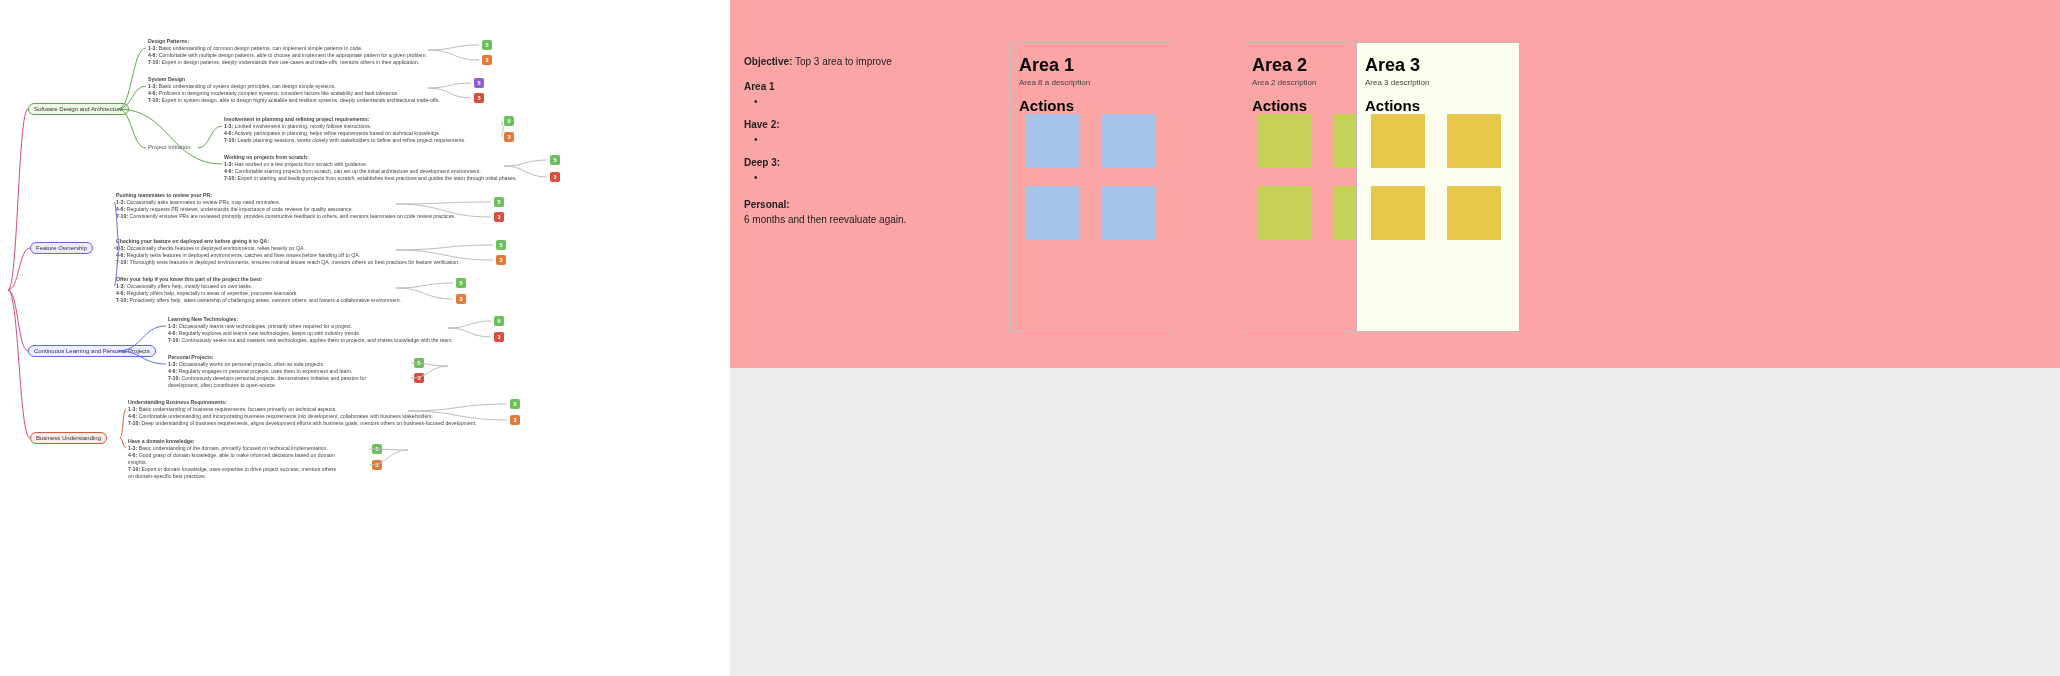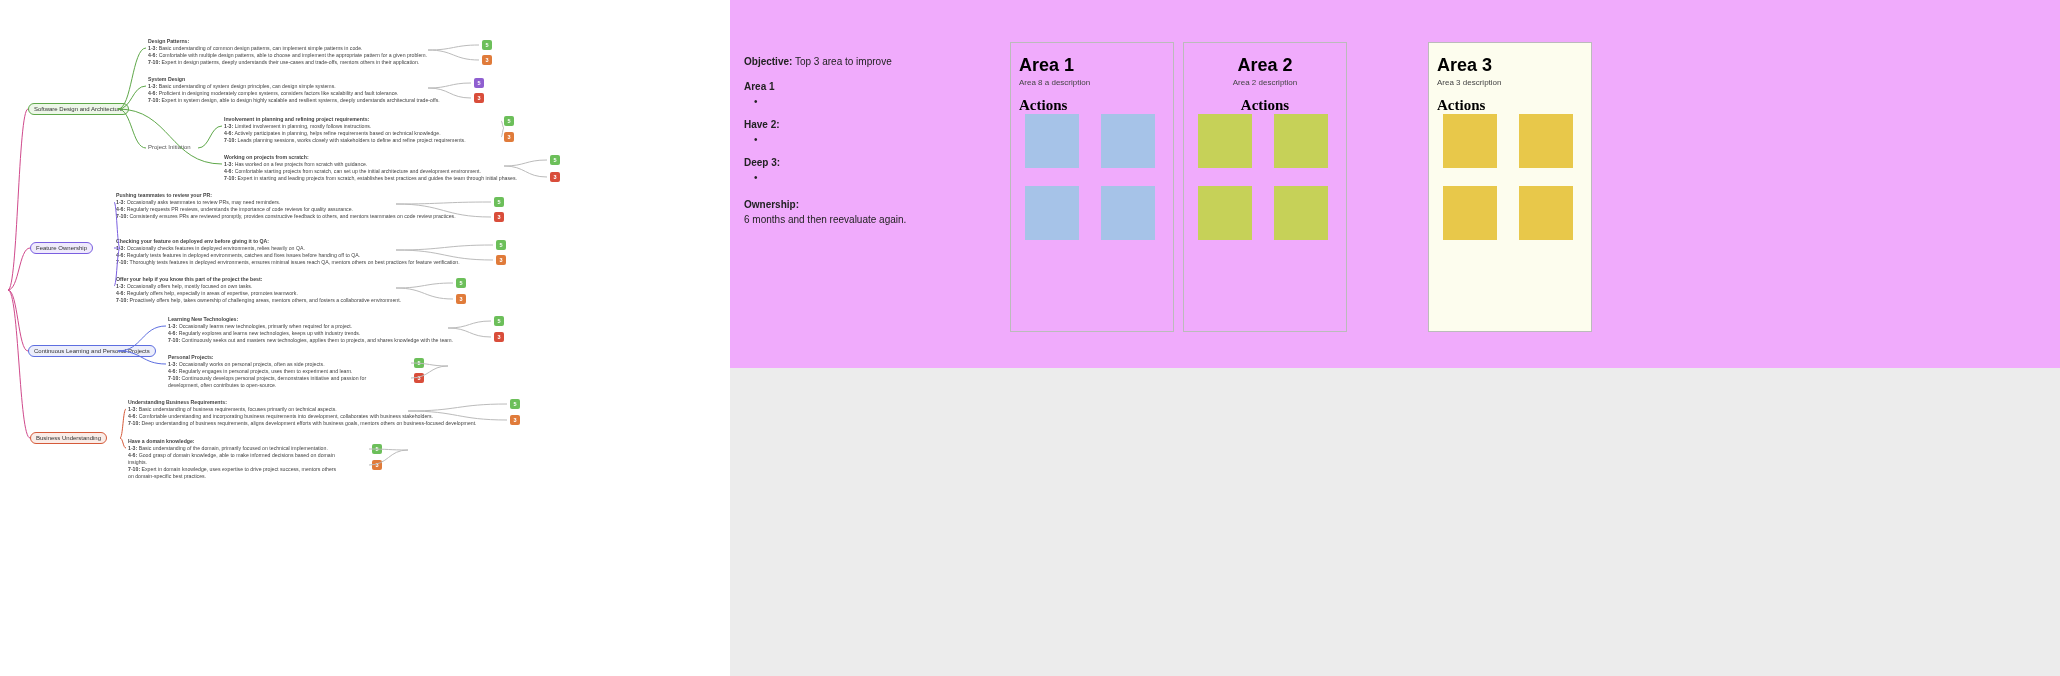--- a/index.html
+++ b/index.html
@@ -71,46 +71,46 @@
     pointer-events:none;
   }
 
   
   .right-panel {
     position: absolute;
     left: 730px;
     top: 0;
     width: 1330px;
     height: 368px;
-    background: #f0abfc;
+    background: #fca5a5;
   }
   .wb-left {
     position:absolute;
     left: 14px;
     top: 54px;
     font-size: 10px;
     color:#222;
     line-height:1.5;
   }
   .wb-left .bullet { margin-left: 10px; }
   .area-card {
     position:absolute;
     top: 42px;
     width: 164px;
     height: 290px;
     border: 1px solid #bbb;
     padding: 12px 8px 8px 8px;
     font-size: 10px;
   }
   .area-card.a1 { left: 1010px; transform:translateX(-730px);}
-  .area-card.a2 { left: 1183px; transform:translateX(-730px);text-align:center;}
-  .area-card.a3 { left: 1428px; transform:translateX(-730px);}
+  .area-card.a2 { left: 1243px; transform:translateX(-730px);}
+  .area-card.a3 { left: 1356px; transform:translateX(-730px);}
   .area-card .title { font-size: 18px; font-weight:bold; margin-bottom:2px;}
   .area-card .desc { font-size: 8px; color:#444; margin-bottom:10px;}
-  .area-card .actions { font-size: 15px; font-weight:bold; margin-bottom:0;font-family:Liberation Serif, serif;}
+  .area-card .actions { font-size: 15px; font-weight:bold; margin-bottom:0;}
   .sticky-grid {
     display:grid;
     grid-template-columns: 1fr 1fr;
     gap: 18px;
     padding: 0 6px;
   }
   .sticky {
     width: 54px;
     height: 54px;
   }
@@ -223,21 +223,21 @@
     <div style="height:10px"></div>
     <div><b>Area 1</b></div>
     <div class="bullet">•</div>
     <div style="height:8px"></div>
     <div><b>Have 2:</b></div>
     <div class="bullet">•</div>
     <div style="height:8px"></div>
     <div><b>Deep 3:</b></div>
     <div class="bullet">•</div>
     <div style="height:12px"></div>
-    <div><b>Ownership:</b></div>
+    <div><b>Personal:</b></div>
     <div>6 months and then reevaluate again.</div>
   </div>
 
   <div class="area-card a1">
     <div class="title">Area 1</div>
     <div class="desc">Area 8 a description</div>
     <div class="actions">Actions</div>
     <div class="sticky-grid">
       <div class="sticky"></div>
       <div class="sticky"></div>

